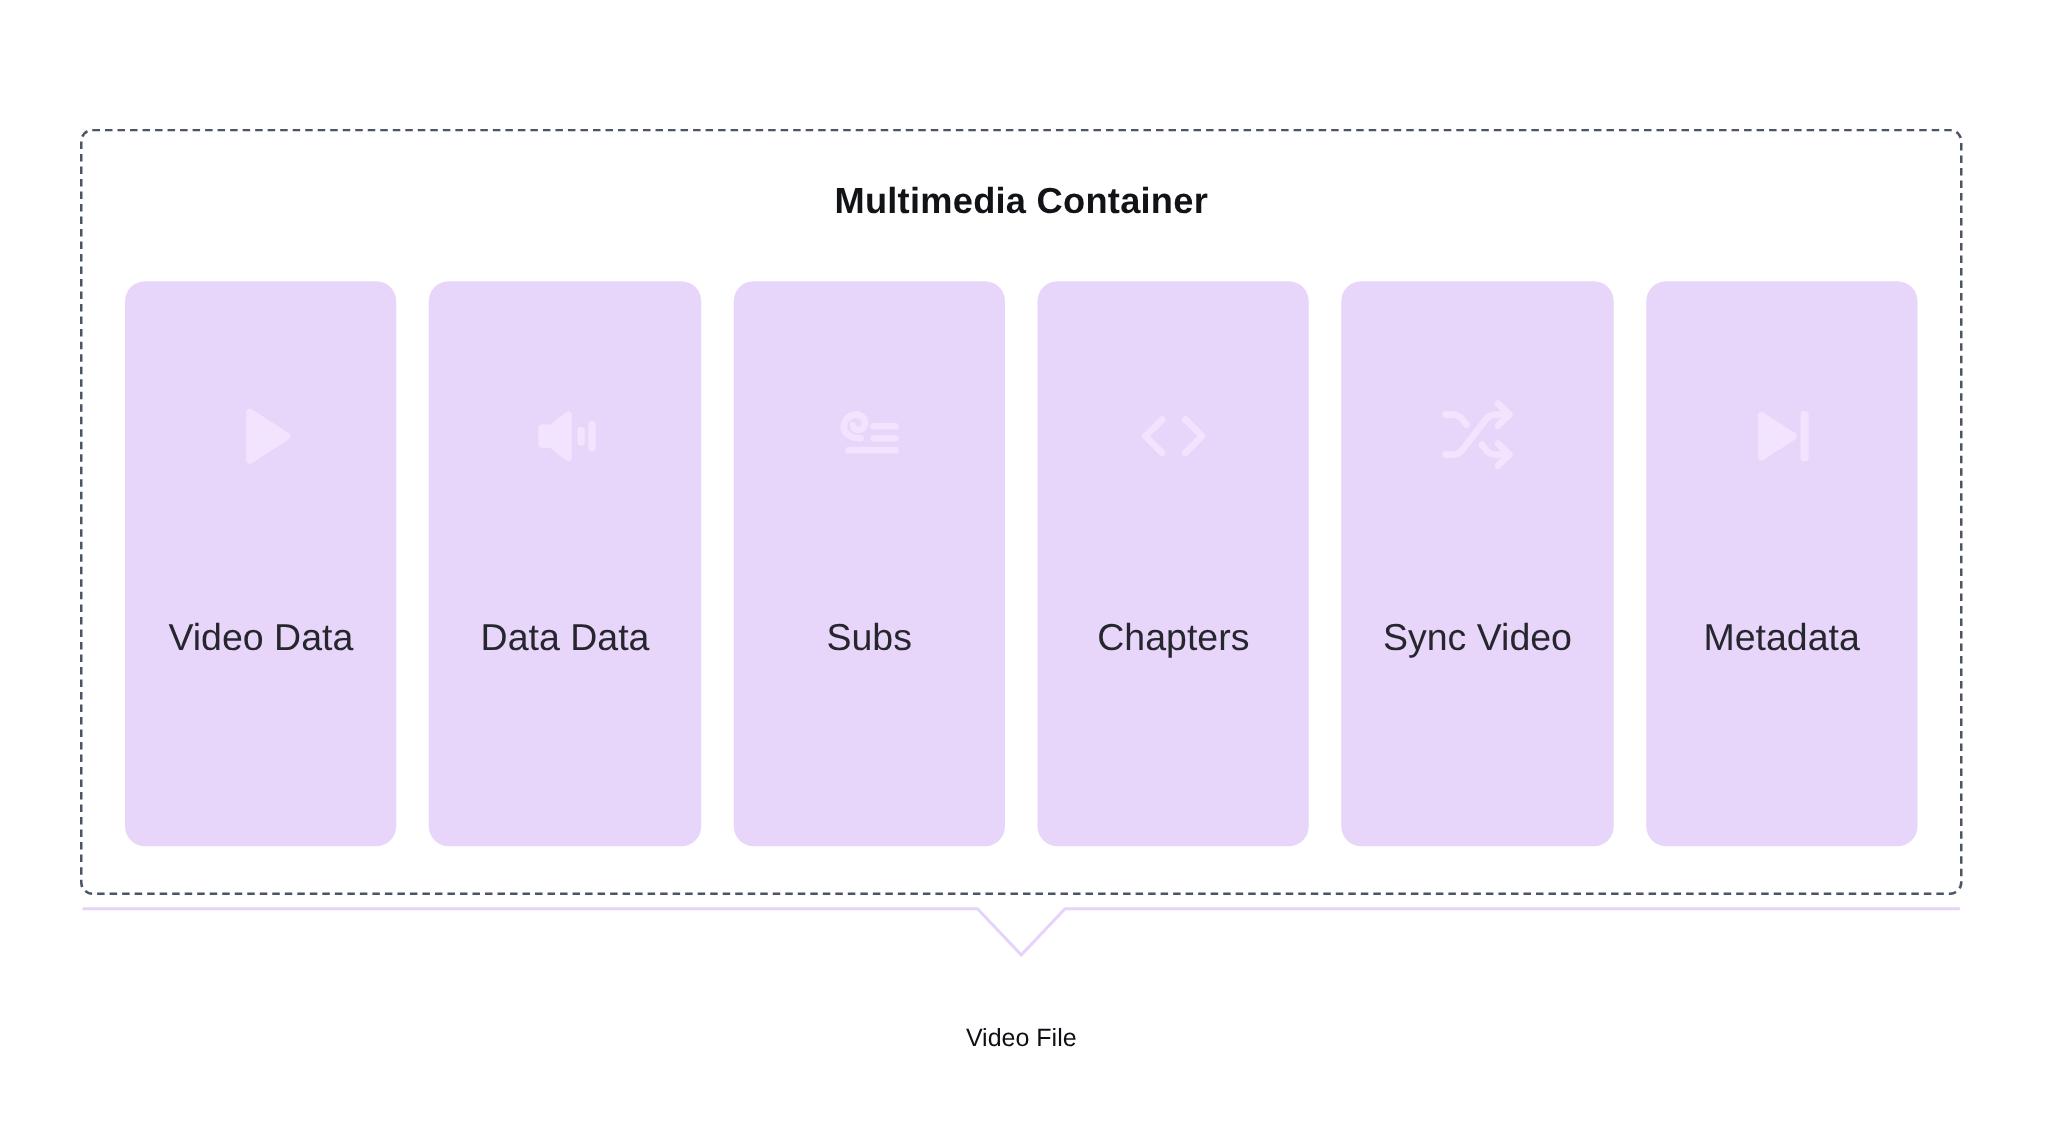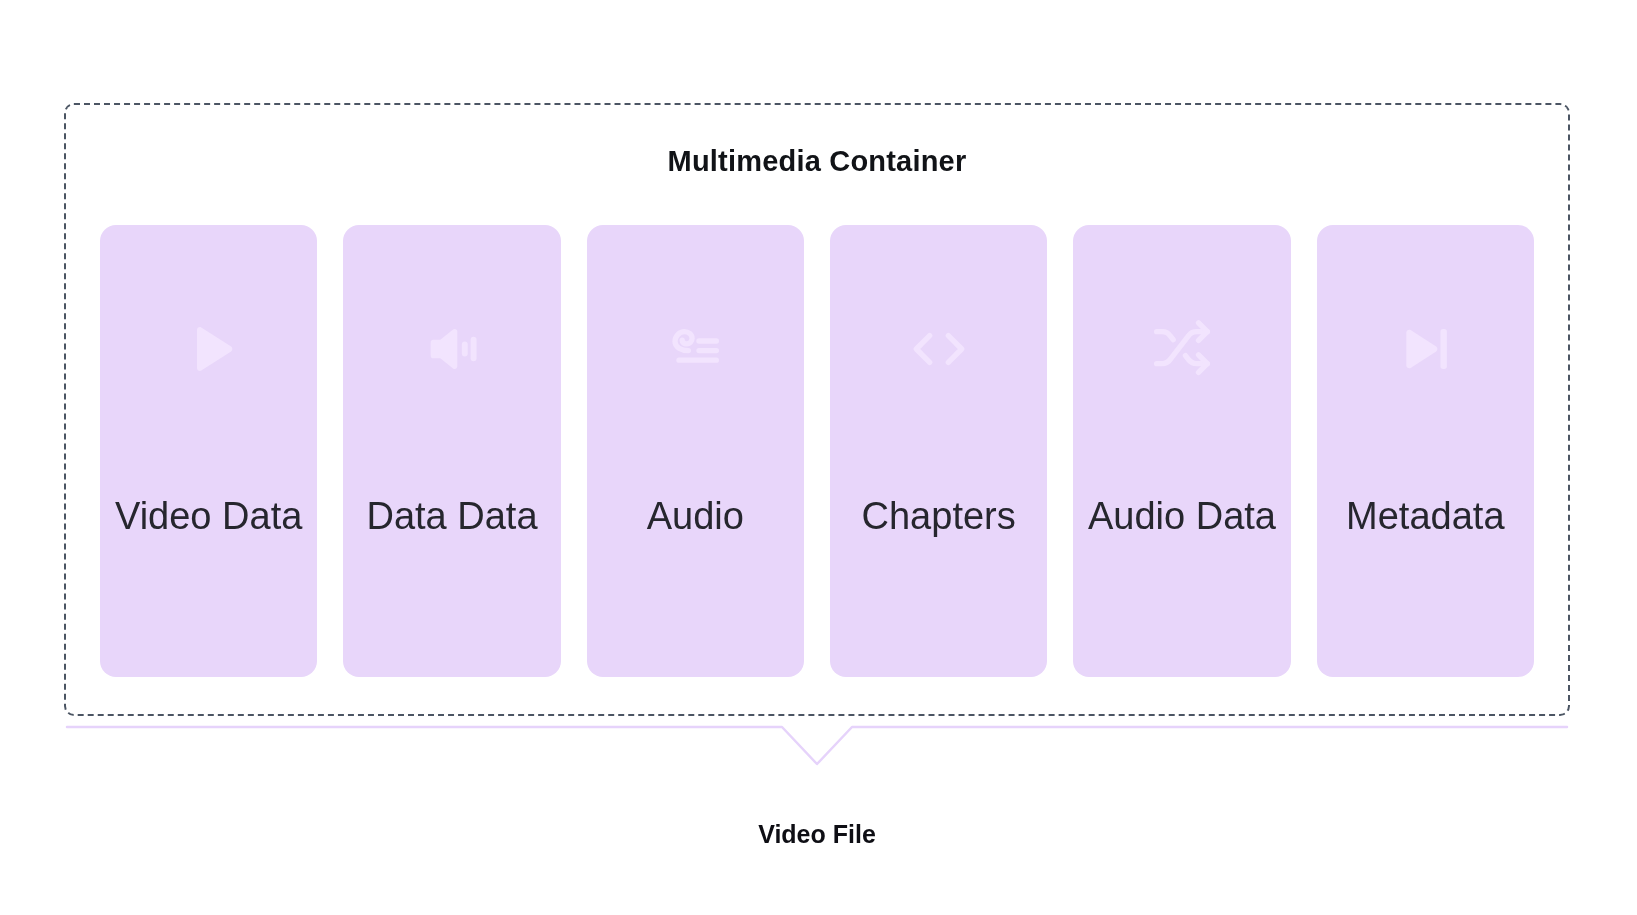--- a/index.html
+++ b/index.html
@@ -52,38 +52,38 @@
   .card-icon{
     margin-top:92px;
     width:64px;height:64px;
     color:var(--icon);
     display:flex;align-items:center;justify-content:center;
   }
   .card-icon svg{width:64px;height:64px;display:block;}
   .card-label{
     margin-top:108px;
     padding:0 14px;
-    font-size:38px;
+    font-size:30px;
     line-height:1.45;
     font-weight:400;
     color:#26262e;
     text-align:center;
   }
   .brace-wrap{
     position:absolute;
     left:64px;top:724px;
     width:1506px;height:50px;
   }
   .file-caption{
     position:absolute;
     left:64px;top:820px;
     width:1506px;
     text-align:center;
-    font-size:25px;
-    font-weight:700;
+    font-size:20px;
+    font-weight:400;
     color:#0e0e14;
   }
 </style>
 </head>
 <body>
 
 <div class="canvas">
 
   <div class="container-box">
     <div class="container-title">Multimedia Container</div>
@@ -112,21 +112,21 @@
 
       <div class="card">
         <span class="card-icon">
           <svg viewBox="0 0 24 24" fill="none" stroke="currentColor" stroke-width="2" stroke-linecap="round" stroke-linejoin="round">
             <path d="M9.5 12.6c-2.6 0-5-1.3-5-3.4C4.5 7.2 6.2 5.5 8 5.5c1.6 0 2.9 1.1 2.9 2.5 0 1.2-.9 2.1-2.1 2.1-.9 0-1.6-.6-1.6-1.4"></path>
             <path d="M13.5 9h6.5"></path>
             <path d="M13.5 12.6h6.5"></path>
             <path d="M6 16.2h14"></path>
           </svg>
         </span>
-        <div class="card-label">Audio</div>
+        <div class="card-label">Subs</div>
       </div>
 
       <div class="card">
         <span class="card-icon">
           <svg viewBox="0 0 24 24" fill="none" stroke="currentColor" stroke-width="2" stroke-linecap="round" stroke-linejoin="round">
             <path d="M8.5 7 3.5 12l5 5"></path>
             <path d="M15.5 7l5 5-5 5"></path>
           </svg>
         </span>
         <div class="card-label">Chapters</div>
@@ -135,21 +135,21 @@
       <div class="card">
         <span class="card-icon">
           <svg viewBox="0 0 24 24" fill="none" stroke="currentColor" stroke-width="2" stroke-linecap="round" stroke-linejoin="round">
             <path d="M2.5 17.5h2c1.2 0 2.4-.6 3.1-1.6l6.8-8.8c.7-1 1.9-1.6 3.1-1.6h4"></path>
             <path d="M18.2 2.2l3.3 3.3-3.3 3.3"></path>
             <path d="M2.5 5.5h2c1.2 0 2.4.6 3.1 1.6l1.1 1.4"></path>
             <path d="M21.5 17.5h-4c-1.2 0-2.4-.6-3.1-1.6l-1.1-1.4"></path>
             <path d="M18.2 14.2l3.3 3.3-3.3 3.3"></path>
           </svg>
         </span>
-        <div class="card-label">Audio Data</div>
+        <div class="card-label">Sync Video</div>
       </div>
 
       <div class="card">
         <span class="card-icon">
           <svg viewBox="0 0 24 24" fill="none">
             <path d="M5 5.8v12.4c0 .8.9 1.3 1.6.9l9.6-6.2c.6-.4.6-1.4 0-1.8L6.6 4.9c-.7-.4-1.6.1-1.6.9z" fill="currentColor"></path>
             <rect x="17.8" y="4.5" width="2.4" height="15" rx="1" fill="currentColor"></rect>
           </svg>
         </span>
         <div class="card-label">Metadata</div>

